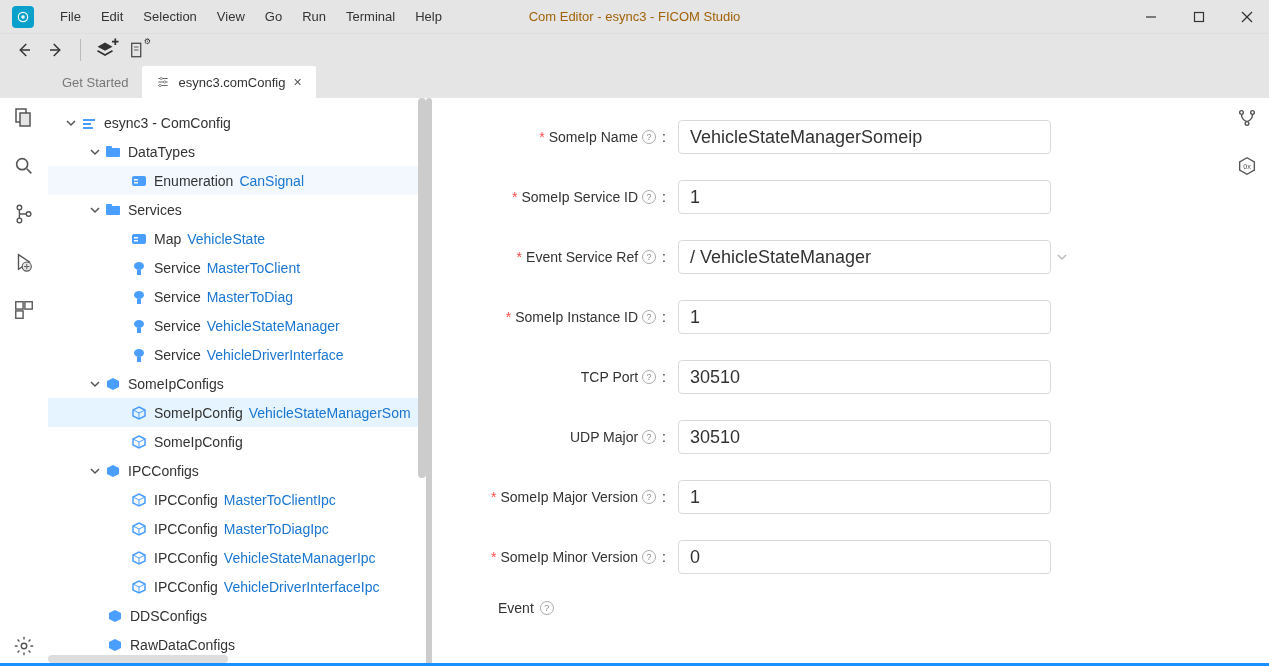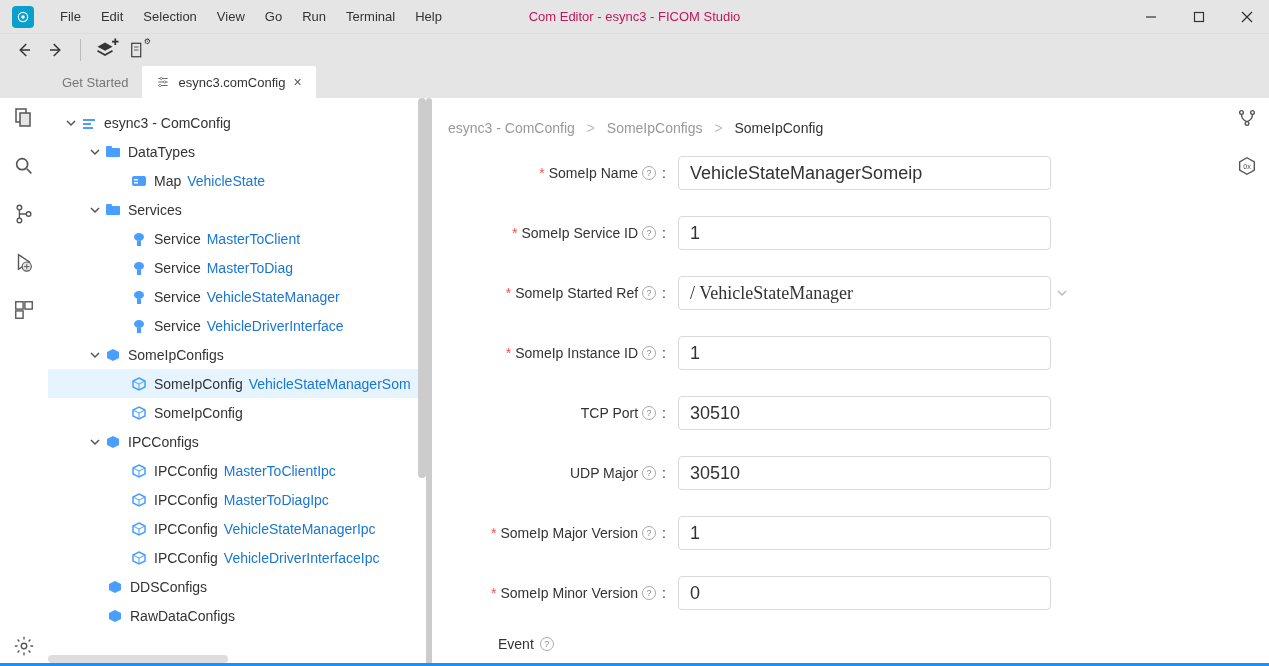--- a/index.html
+++ b/index.html
@@ -4,21 +4,21 @@
 <style>
 * { box-sizing: border-box; margin: 0; padding: 0; }
 body { font-family: -apple-system, "Segoe UI", Arial, sans-serif; font-size: 13px; color: #333; background: #fff; overflow: hidden; width: 1269px; height: 666px; position: relative; }
 
 
 .titlebar { height: 34px; background: #e5e5e5; display: flex; align-items: center; padding: 0 12px; font-size: 13px; color: #444; border-bottom: 1px solid #ddd; }
 .titlebar .logo { width: 22px; height: 22px; background: #09a1cc; border-radius: 4px; margin-right: 18px; display: flex; align-items: center; justify-content: center; }
 .titlebar .logo svg { width: 14px; height: 14px; fill: white; }
 .menu-items { display: flex; gap: 4px; }
 .menu-item { padding: 4px 8px; cursor: default; color: #333; }
-.titlebar .title { position: absolute; left: 50%; transform: translateX(-50%); color: #be185d; }
+.titlebar .title { position: absolute; left: 50%; transform: translateX(-50%); color: #a16207; }
 .win-controls { margin-left: auto; display: flex; gap: 28px; }
 .win-btn { width: 20px; height: 20px; display: flex; align-items: center; justify-content: center; color: #333; }
 
 
 .toolbar { height: 32px; background: #e5e5e5; display: flex; align-items: center; padding: 0 12px; gap: 8px; }
 .nav-arrow { width: 24px; height: 24px; display: flex; align-items: center; justify-content: center; color: #333; }
 .tool-sep { width:1px; height: 22px; background: #bbb; margin: 0 4px; }
 .tool-icon { width: 24px; height: 24px; display: flex; align-items: center; justify-content: center; color: #333; position: relative; }
 
 
@@ -60,21 +60,21 @@
 .breadcrumb .current { color: #333; }
 
 .form { display: flex; flex-direction: column; gap: 26px; }
 .form-row { display: flex; align-items: center; }
 .form-label { width: 230px; text-align: right; padding-right: 12px; font-size: 14px; color: #333; display: flex; align-items: center; justify-content: flex-end; gap: 4px; }
 .req { color: #ff4d4f; }
 .help { width: 14px; height: 14px; border: 1px solid #aaa; border-radius: 50%; display: inline-flex; align-items: center; justify-content: center; font-size: 9px; color: #888; }
 .colon { margin-left: 2px; }
 .form-input { flex: 1; max-width: 400px; }
 .input { width: 373px; height: 34px; border: 1px solid #d9d9d9; border-radius: 4px; padding: 0 11px; font-size: 18px; color: #333; outline: none; display: flex; align-items: center; background: #fff; }
-.select { position: relative; font-family: Liberation Serif, serif; }
+.select { position: relative; }
 .select .arrow { position: absolute; right: 10px; top: 50%; transform: translateY(-50%); color: #bbb; pointer-events: none; }
 
 .section-header { display: flex; align-items: center; margin-top: 26px; margin-left: 50px; font-size: 14px; color: #333; gap: 6px; }
 
 
 .bottom-line { position: absolute; left: 0; right: 0; bottom: 0; height: 3px; background: #1890ff; }
 .bottom-hscroll { position: absolute; left: 48px; bottom: 3px; width: 180px; height: 8px; background: #ddd; border-radius: 4px; }
 
 
 svg { display: block; }
@@ -260,46 +260,57 @@
             </svg>
           </span>
         <span class="icon">
             <svg width="16" height="14" viewBox="0 0 16 14">
               <rect x="1" y="3" width="14" height="9" rx="1" fill="#4a9eff"></rect>
               <rect x="1" y="1" width="6" height="3" rx="1" fill="#4a9eff"></rect>
             </svg>
           </span>
         <span class="name">DataTypes</span>
       </div>
-      <div class="tree-row" style="padding-left:82px">
+      <div class="tree-row highlight" style="padding-left:82px">
         <span class="icon">
             <svg width="16" height="14" viewBox="0 0 16 14">
               <rect x="1" y="2" width="14" height="10" rx="2" fill="#4a9eff"></rect>
               <rect x="3" y="5" width="4" height="1.5" fill="#fff"></rect>
               <rect x="3" y="8" width="4" height="1.5" fill="#fff"></rect>
             </svg>
           </span>
-        <span class="name">Map</span>
-        <span class="link">VehicleState</span>
-      </div>
-
+        <span class="name">Enumeration</span>
+        <span class="link">CanSignal</span>
+      </div>
       <div class="tree-row" style="padding-left:38px">
         <span class="chev">
             <svg width="10" height="10" viewBox="0 0 10 10">
               <path d="M1 3 L5 7 L9 3" fill="none" stroke="#555" stroke-width="1.5"></path>
             </svg>
           </span>
         <span class="icon">
             <svg width="16" height="14" viewBox="0 0 16 14">
               <rect x="1" y="3" width="14" height="9" rx="1" fill="#4a9eff"></rect>
               <rect x="1" y="1" width="6" height="3" rx="1" fill="#4a9eff"></rect>
             </svg>
           </span>
         <span class="name">Services</span>
       </div>
+
+      <div class="tree-row" style="padding-left:82px">
+        <span class="icon">
+            <svg width="16" height="14" viewBox="0 0 16 14">
+              <rect x="1" y="2" width="14" height="10" rx="2" fill="#4a9eff"></rect>
+              <rect x="3" y="5" width="4" height="1.5" fill="#fff"></rect>
+              <rect x="3" y="8" width="4" height="1.5" fill="#fff"></rect>
+            </svg>
+          </span>
+        <span class="name">Map</span>
+        <span class="link">VehicleState</span>
+      </div>
       <div class="tree-row" style="padding-left:82px">
         <span class="icon">
             <svg width="14" height="16" viewBox="0 0 14 16">
               <rect x="5" y="10" width="4" height="5" fill="#4a9eff"></rect>
               <ellipse cx="7" cy="6" rx="5" ry="4" fill="#4a9eff"></ellipse>
             </svg>
           </span>
         <span class="name">Service</span>
         <span class="link">MasterToClient</span>
       </div>
@@ -450,27 +461,20 @@
           </span>
         <span class="name">RawDataConfigs</span>
       </div>
     </div>
     <div class="tree-scrollbar"></div>
   </div>
 
   <div class="splitter"></div>
 
   <div class="content-pane">
-    <div class="breadcrumb">
-      <span class="crumb">esync3 - ComConfig</span>
-      <span class="sep">&gt;</span>
-      <span class="crumb">SomeIpConfigs</span>
-      <span class="sep">&gt;</span>
-      <span class="current">SomeIpConfig</span>
-    </div>
 
     <div class="form">
       <div class="form-row">
         <div class="form-label">
             <span class="req">*</span>
             <span>SomeIp Name</span>
             <span class="help">?</span>
             <span class="colon">:</span>
           </div>
         <div class="form-input">
@@ -484,21 +488,21 @@
             <span class="help">?</span>
             <span class="colon">:</span>
           </div>
         <div class="form-input">
             <div class="input">1</div>
           </div>
       </div>
       <div class="form-row">
         <div class="form-label">
             <span class="req">*</span>
-            <span>SomeIp Started Ref</span>
+            <span>Event Service Ref</span>
             <span class="help">?</span>
             <span class="colon">:</span>
           </div>
         <div class="form-input select">
           <div class="input">/ VehicleStateManager</div>
           <span class="arrow">
               <svg width="12" height="12" viewBox="0 0 12 12">
                 <path d="M2 4 L6 8 L10 4" fill="none" stroke="#bbb" stroke-width="1.5"></path>
               </svg>
             </span>

